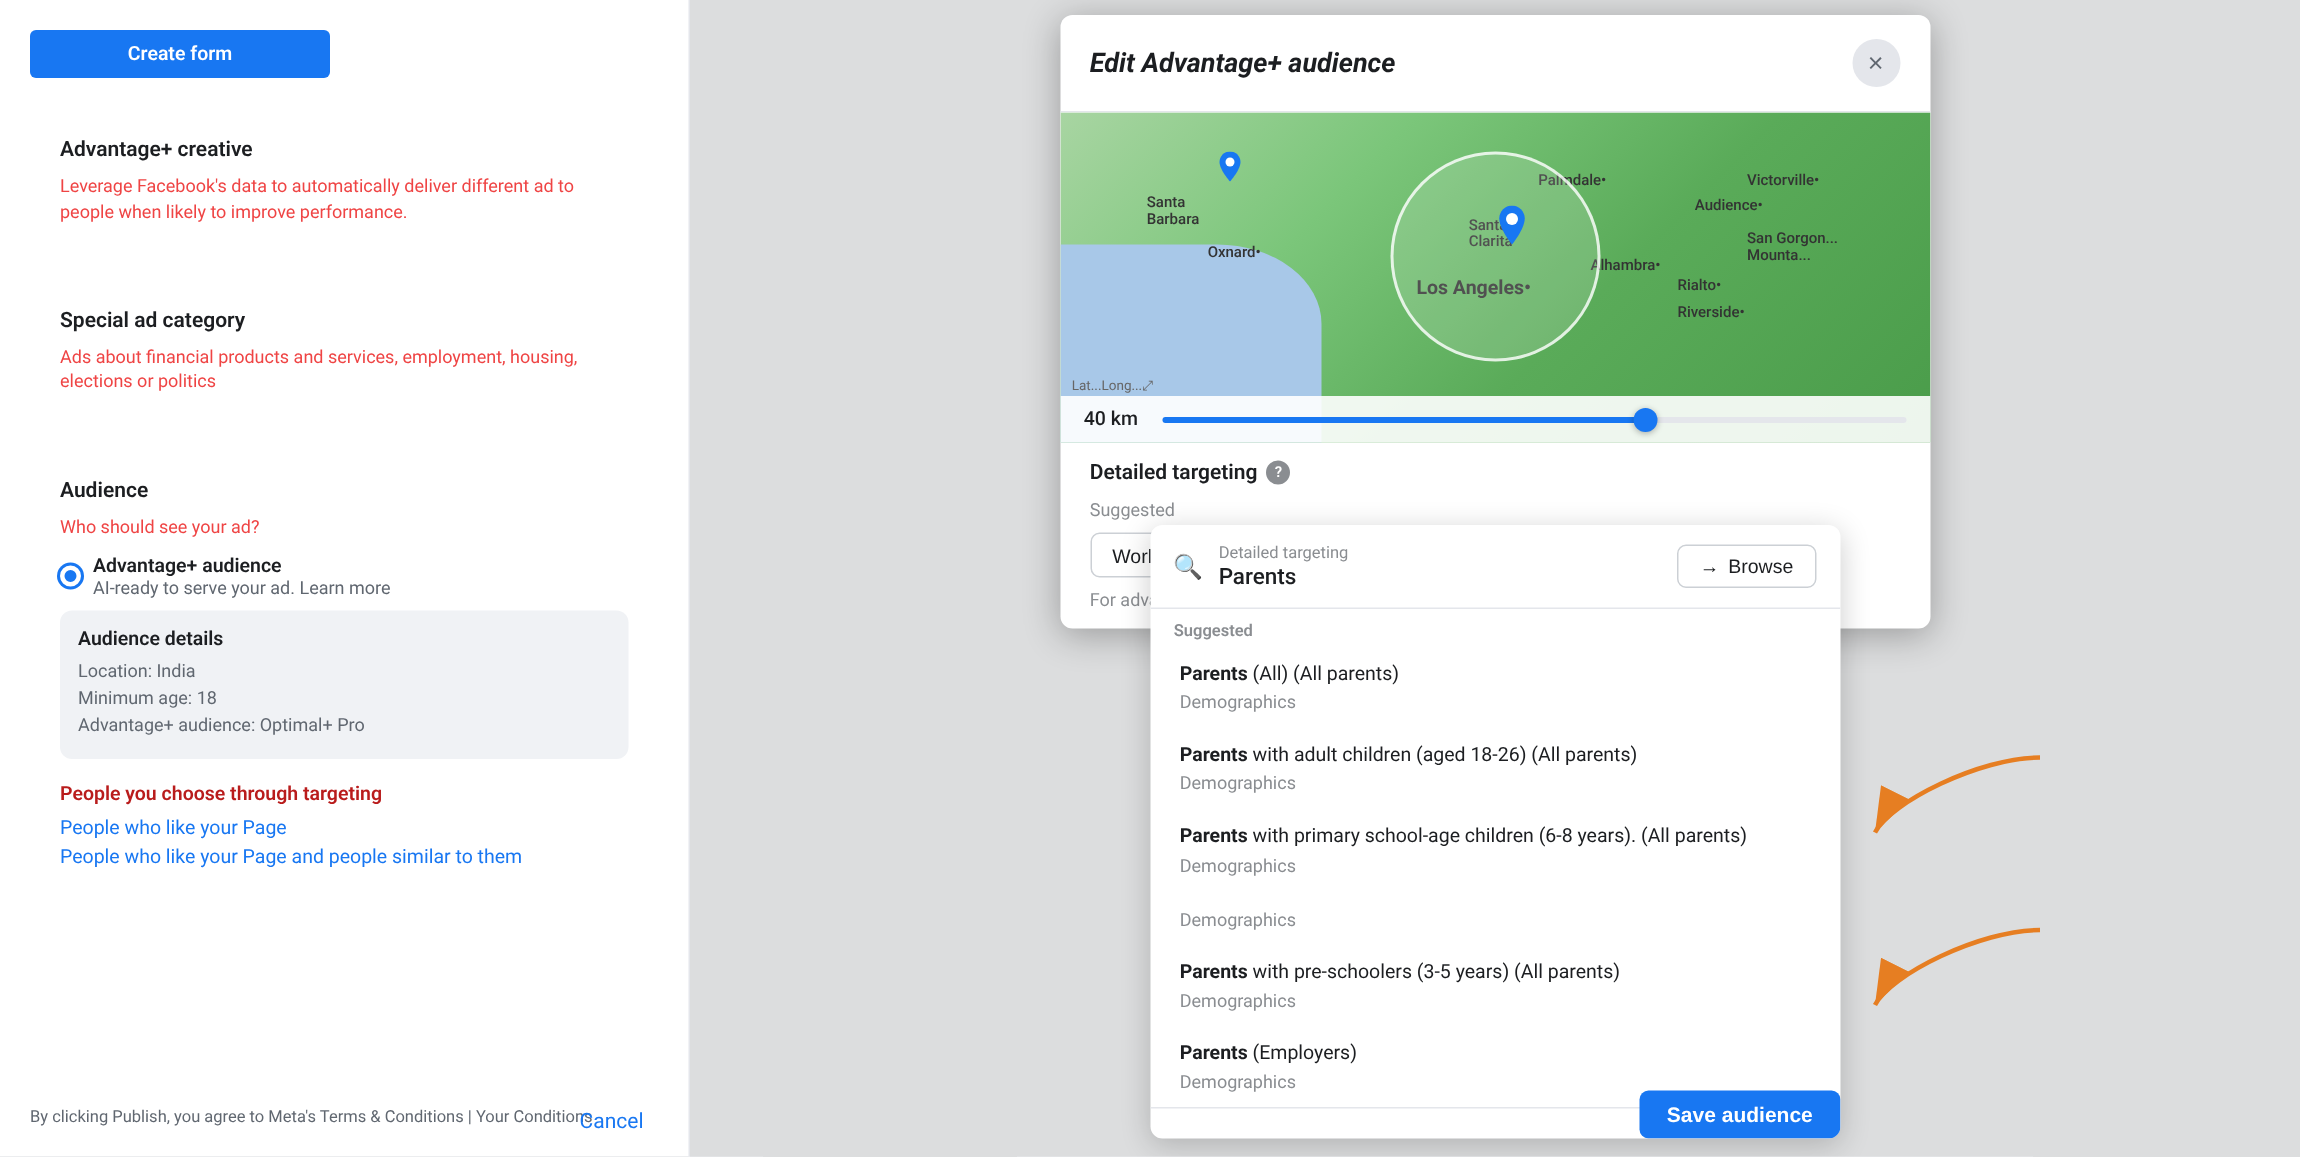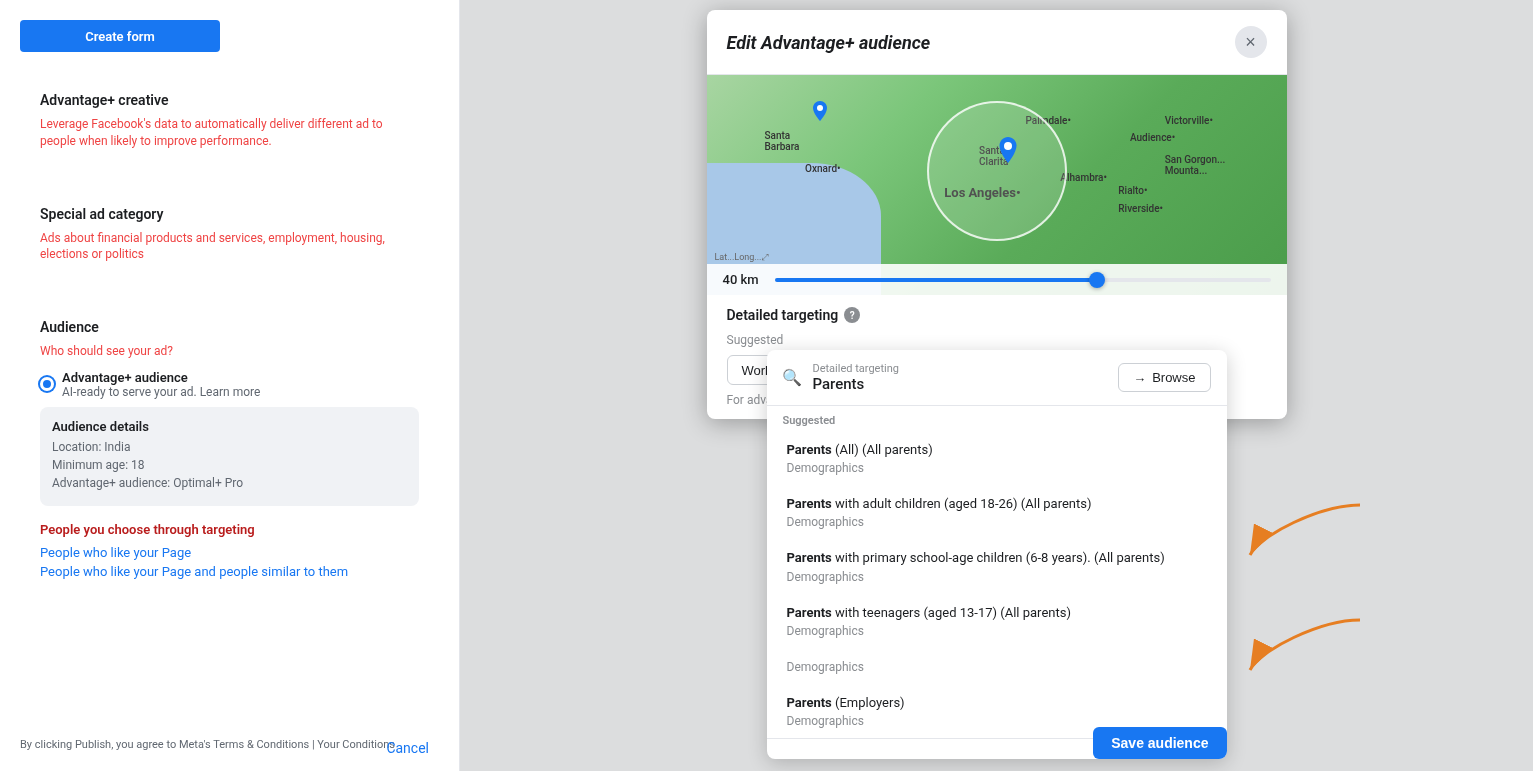--- a/index.html
+++ b/index.html
@@ -610,27 +610,27 @@
       </div>
 
       <div class="result-item" style="position:relative;">
         <div class="result-title">
           <strong>Parents</strong> with primary school-age children (6-8 years). (All parents)
         </div>
         <div class="result-subtitle">Demographics</div>
       </div>
 
       <div class="result-item">
+        <div class="result-subtitle">Demographics</div>
+      </div>
+
+      <div class="result-item" style="position:relative;">
         <div class="result-title">
-          <strong>Parents</strong> with teenagers (aged 13-17) (All parents)
-        </div>
-        <div class="result-subtitle">Demographics</div>
-      </div>
-
-      <div class="result-item" style="position:relative;">
+          <strong>Parents</strong> with pre-schoolers (3-5 years) (All parents)
+        </div>
         <div class="result-subtitle">Demographics</div>
       </div>
 
       <div class="result-item">
         <div class="result-title">
           <strong>Parents</strong> (Employers)
         </div>
         <div class="result-subtitle">Demographics</div>
       </div>
     </div>

